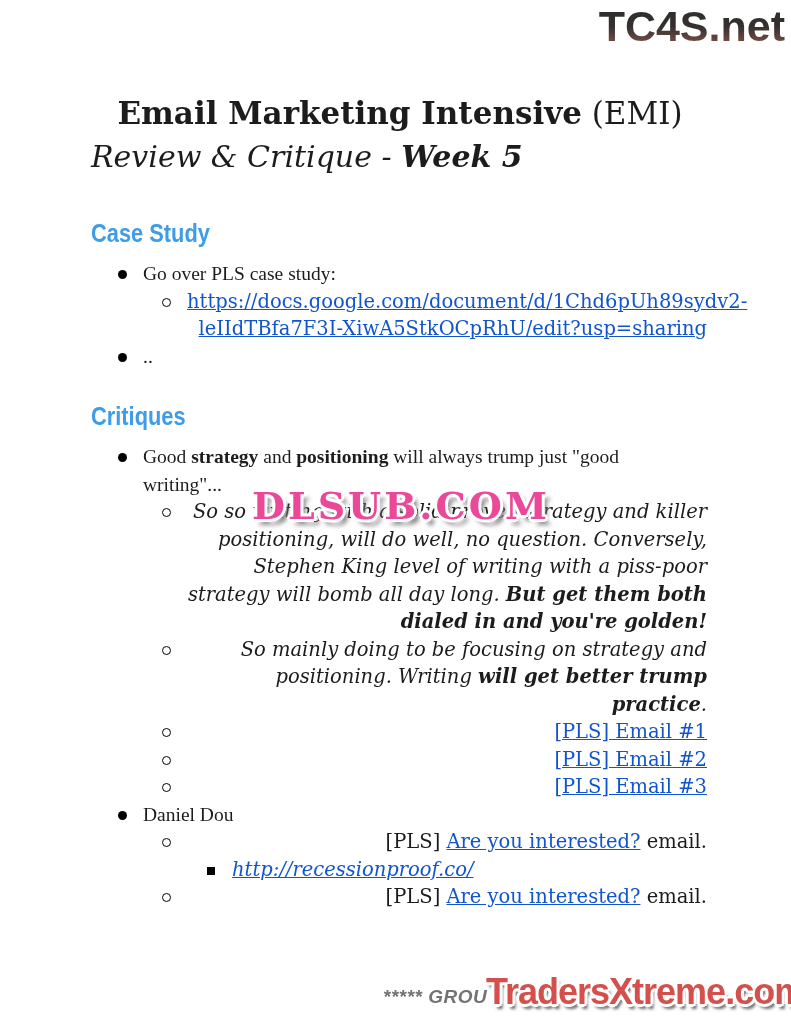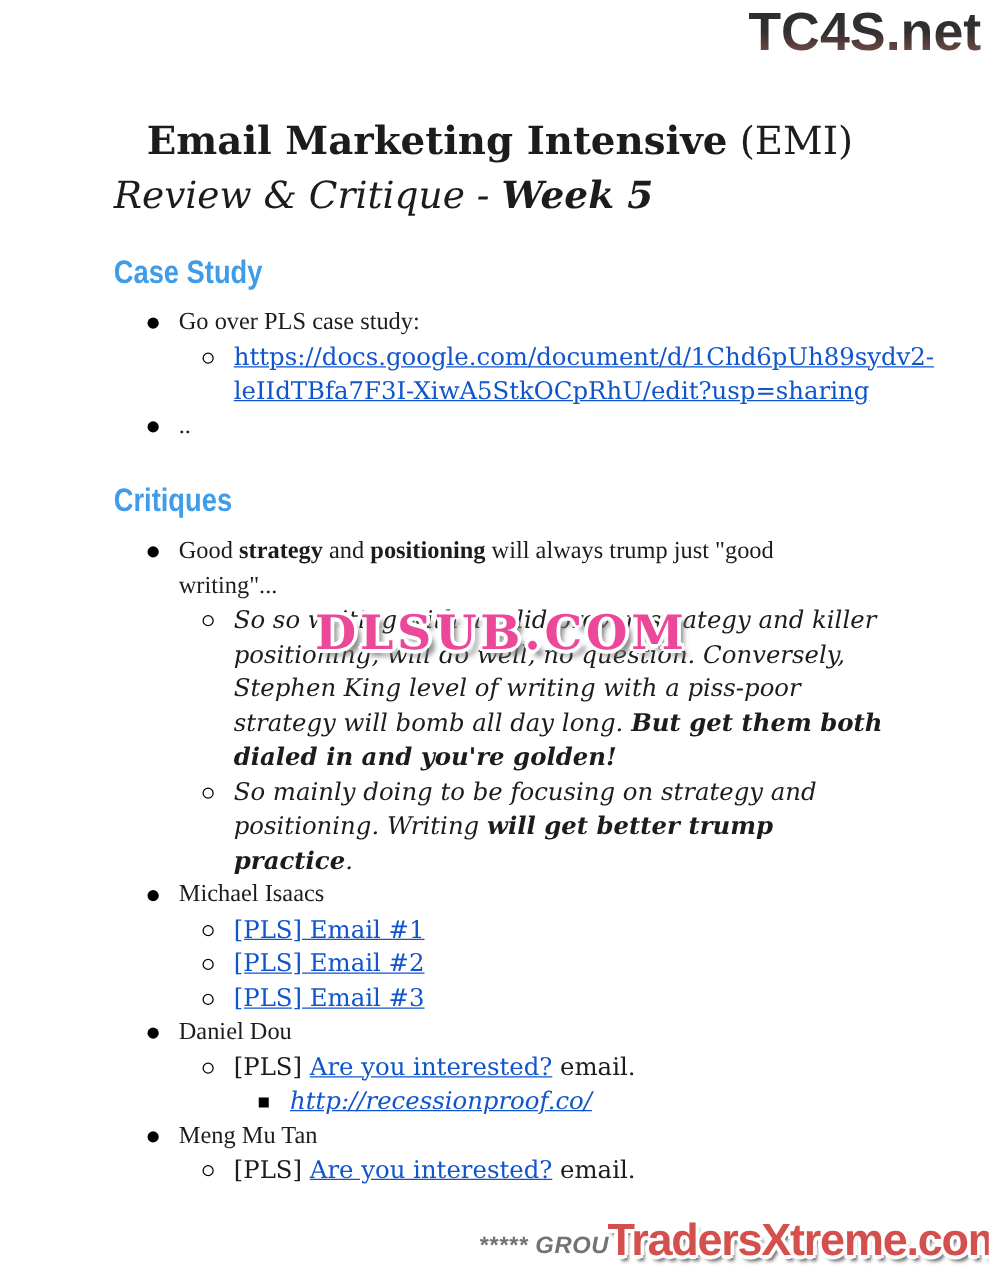--- a/index.html
+++ b/index.html
@@ -20,21 +20,21 @@
   }
 
   
   .title-line1 { font-size:31px; font-weight:bold; line-height:43px;text-align:center; }
   .title-line1 .reg { font-weight:normal; }
   .title-line2 { font-size:30px; font-style:italic; font-weight:normal; line-height:43px; }
   .title-line2 .bold { font-weight:bold; }
 
   
   .heading-wrap { line-height:30px; }
-  .heading-case  { margin-top:24px; }
+  .heading-case  { margin-top:40px; }
   .heading-crit  { margin-top:31px; }
   .section-heading {
     display:inline-block;
     font-family:"Liberation Sans", sans-serif;
     font-weight:bold;
     font-size:26px;
     color:#3e9ce9;
     transform:scaleX(0.84);
     transform-origin:left center;
     white-space:nowrap;
@@ -44,21 +44,21 @@
   .list { margin-top:8px; }
   .li { position:relative; font-size:19.5px; line-height:27.5px; }
   .li::before { content:""; position:absolute; }
 
   .l1 { padding-left:52px; max-width:545px;font-family:Liberation Serif, serif; }
   .l1::before {
     left:27px; top:10px;
     width:9px; height:9px;
     background:#000; border-radius:50%;
   }
-  .l2 { padding-left:96px; max-width:520px; box-sizing:content-box; }
+  .l2 { padding-left:96px; max-width:520px; box-sizing:content-box;text-align:right; }
   .l2::before {
     left:71px; top:10px;
     width:7px; height:7px;
     background:transparent;
     border:1.6px solid #000; border-radius:50%;
   }
   .l3 { padding-left:141px; }
   .l3::before {
     left:116px; top:11px;
     width:8px; height:8px;
@@ -170,44 +170,38 @@
     </div>
 
     <div class="li l2 italic">
       <span>So so writing with a solid proven strategy and killer positioning, will do well, no question. Conversely, Stephen King level of writing with a piss-poor strategy will bomb all day long. </span><span class="b">But get them both dialed in and you're golden!</span>
     </div>
 
     <div class="li l2 italic">
       <span>So mainly doing to be focusing on strategy and positioning. Writing </span><span class="b">will get better trump practice</span><span>.</span>
     </div>
 
-    <div class="li l1">
-      <span>Michael Isaacs</span>
-    </div>
     <div class="li l2">
       <a class="link">[PLS] Email #1</a>
     </div>
     <div class="li l2">
       <a class="link">[PLS] Email #2</a>
     </div>
     <div class="li l2">
       <a class="link">[PLS] Email #3</a>
     </div>
 
     <div class="li l1">
       <span>Daniel Dou</span>
     </div>
     <div class="li l2">
       <span>[PLS] </span><a class="link">Are you interested?</a><span> email.</span>
     </div>
     <div class="li l3 italic">
       <a class="link">http://recessionproof.co/</a>
     </div>
 
-    <div class="li l1">
-      <span>Meng Mu Tan</span>
-    </div>
     <div class="li l2">
       <span>[PLS] </span><a class="link">Are you interested?</a><span> email.</span>
     </div>
 
   </div>
 </div>
 
 </body></html>

